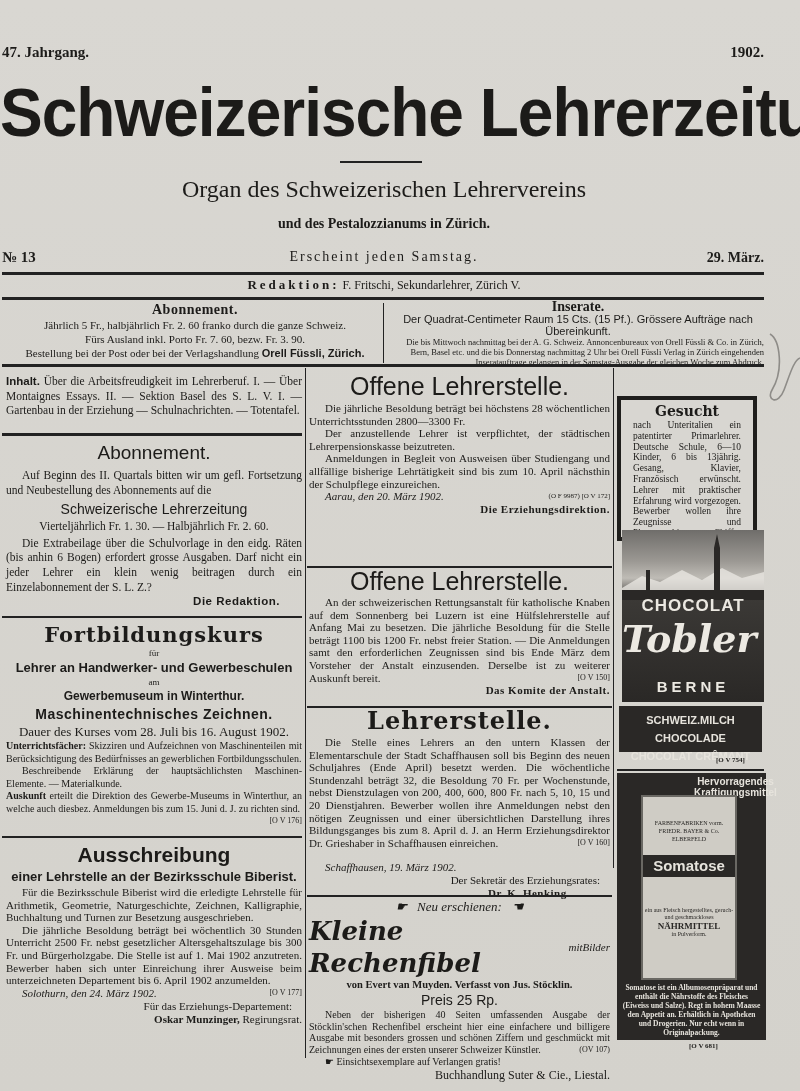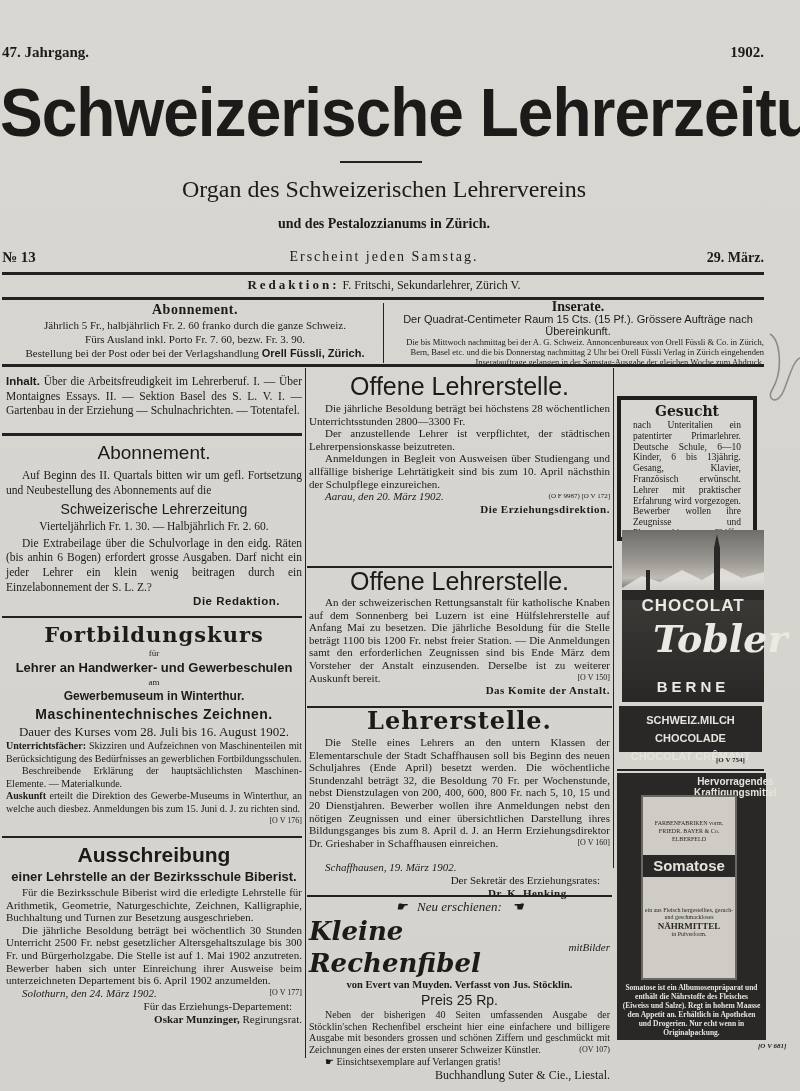--- a/index.html
+++ b/index.html
@@ -171,39 +171,39 @@
 
   <div class="ad-dark" style="left:622px;top:530px;width:142px;height:172px;background:linear-gradient(180deg,#6f6d6a 0%,#9b9893 18%,#bfbcb6 28%,#3b3936 40%,#2a2826 100%);">
     <svg width="142" height="70" style="position:absolute;left:0;top:0;">
       <polygon points="0,58 20,46 38,52 60,40 80,50 100,38 120,48 142,42 142,70 0,70" fill="#e8e6e1" opacity="0.8"></polygon>
       <rect x="92" y="18" width="6" height="44" fill="#2a2826"></rect>
       <polygon points="92,18 95,4 98,18" fill="#2a2826"></polygon>
       <rect x="24" y="40" width="4" height="22" fill="#2a2826"></rect>
       <rect x="0" y="60" width="142" height="10" fill="#2a2826"></rect>
     </svg>
     <div class="abs c sans b" style="left:0;width:142px;top:66px;font-size:17px;letter-spacing:1px;color:#ece9e2;">CHOCOLAT</div>
-    <div class="abs c" style="left:0;width:114px;top:86px;font-family:'DejaVu Serif',serif;font-style:italic;font-weight:bold;font-size:38px;color:#ece9e2;margin-left:31px;">Tobler</div>
+    <div class="abs c" style="left:0;width:114px;top:86px;font-family:'DejaVu Serif',serif;font-style:italic;font-weight:bold;font-size:38px;color:#ece9e2;">Tobler</div>
     <div class="abs c sans b" style="left:0;width:142px;top:148px;font-size:15px;letter-spacing:4px;color:#ece9e2;">BERNE</div>
   </div>
   <div class="ad-dark c sans b" style="left:619px;top:706px;width:143px;height:46px;font-size:11px;line-height:18px;padding-top:5px;box-sizing:border-box;">
     <div>SCHWEIZ.MILCH CHOCOLADE</div>
     <div>CHOCOLAT CRÊMANT</div>
   </div>
   <div class="abs" style="left:716px;top:756px;font-size:7px;font-weight:bold;">[O V 754]</div>
   <div class="rule" style="left:617px;top:769px;width:147px;height:2px;"></div>
 
   <div class="ad-dark" style="left:617px;top:773px;width:149px;height:267px;">
     <div class="abs c sans b" style="left:0;width:149px;top:3px;font-size:10px;color:#e6e3dc;padding-left:44px;">Hervorragendes Kraftigungsmittel</div>
     <div class="abs" style="left:24px;top:22px;width:96px;height:185px;background:#cfccc5;border:2px solid #6a6863;box-sizing:border-box;">
       <div class="c" style="font-size:6px;line-height:8px;color:#2a2826;padding:22px 4px 0;">FARBENFABRIKEN vorm. FRIEDR. BAYER &amp; Co. ELBERFELD</div>
       <div class="c sans b" style="margin-top:12px;background:#2a2826;color:#e6e3dc;font-size:15px;line-height:22px;">Somatose</div>
       <div class="c" style="font-size:6px;line-height:7px;color:#2a2826;margin-top:30px;">ein aus Fleisch hergestelltes, geruch- und geschmackloses</div>
       <div class="c b" style="font-size:9px;color:#2a2826;">NÄHRMITTEL</div>
       <div class="c" style="font-size:6px;color:#2a2826;">in Pulverform.</div>
     </div>
     <div class="abs c b" style="left:4px;width:141px;top:210px;font-size:7.5px;line-height:9px;color:#e6e3dc;">Somatose ist ein Albumosenpräparat und enthält die Nährstoffe des Fleisches (Eiweiss und Salze). Regt in hohem Maasse den Appetit an. Erhältlich in Apotheken und Drogerien. Nur echt wenn in Originalpackung.</div>
   </div>
-  <div class="abs" style="left:758px;top:1042px;font-size:7px;font-weight:bold;font-style:italic;">[O V 681]</div>
+  <div class="abs" style="left:689px;top:1042px;font-size:7px;font-weight:bold;">[O V 681]</div>
 
   <svg class="handwrite" viewBox="0 0 36 80">
     <path d="M6 4 C 16 10, 20 40, 8 60 C 2 70, 14 76, 20 60 C 26 44, 30 30, 36 28" stroke="#8e8c88" stroke-width="1.6" fill="none"></path>
   </svg>
 </div>
 
 </body></html>

